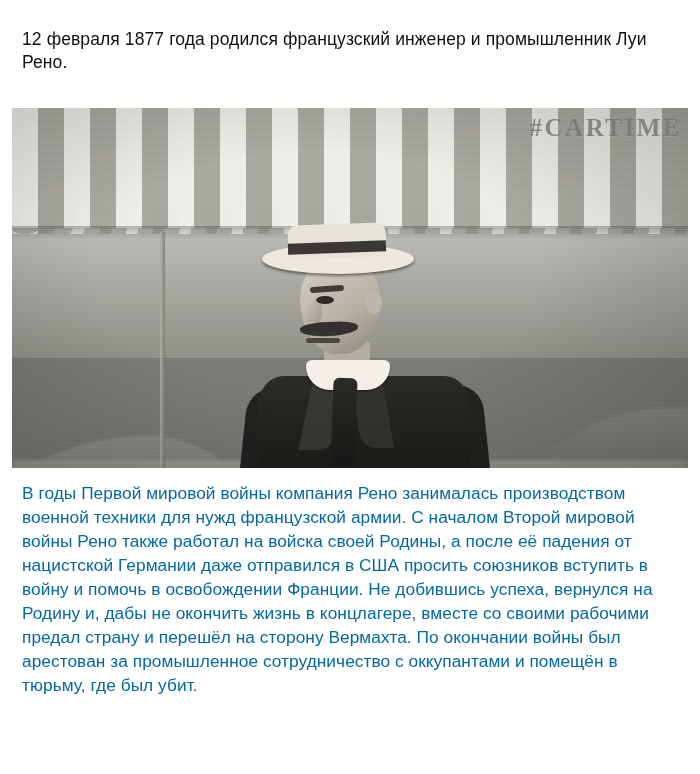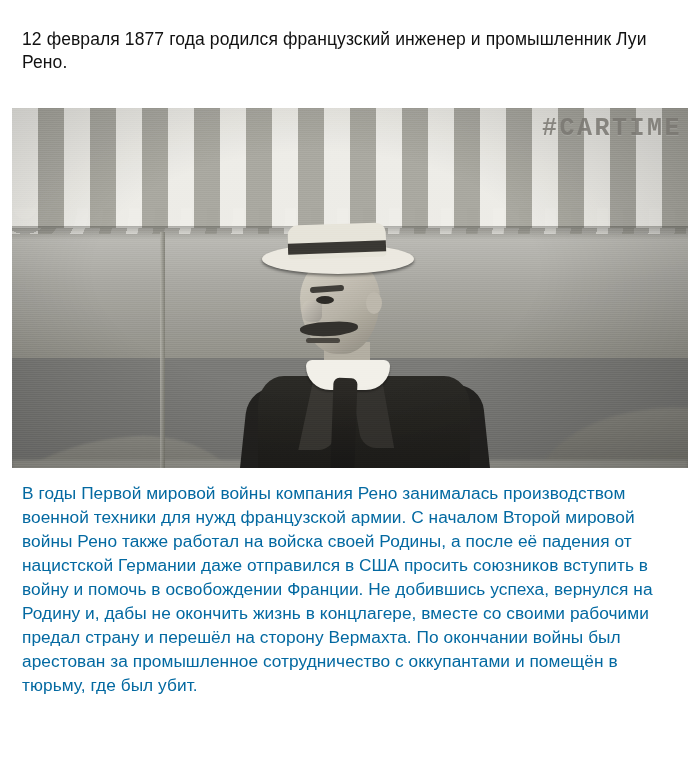--- a/index.html
+++ b/index.html
@@ -222,21 +222,21 @@
     pointer-events: none;
   }
   .watermark {
     position: absolute;
     right: 6px;
     top: 6px;
     font-size: 25px;
     font-weight: bold;
     letter-spacing: 2.5px;
     color: rgba(120,118,112,0.85);
-    font-family: Liberation Mono, monospace;
+    font-family: Liberation Serif, serif;
     text-shadow: 0 1px 0 rgba(255,255,255,0.12);
   }
   .body-text {
     position: absolute;
     left: 22px;
     top: 482px;
     width: 664px;
     font-size: 17.3px;
     line-height: 1.385;
     color: #0369a1;

